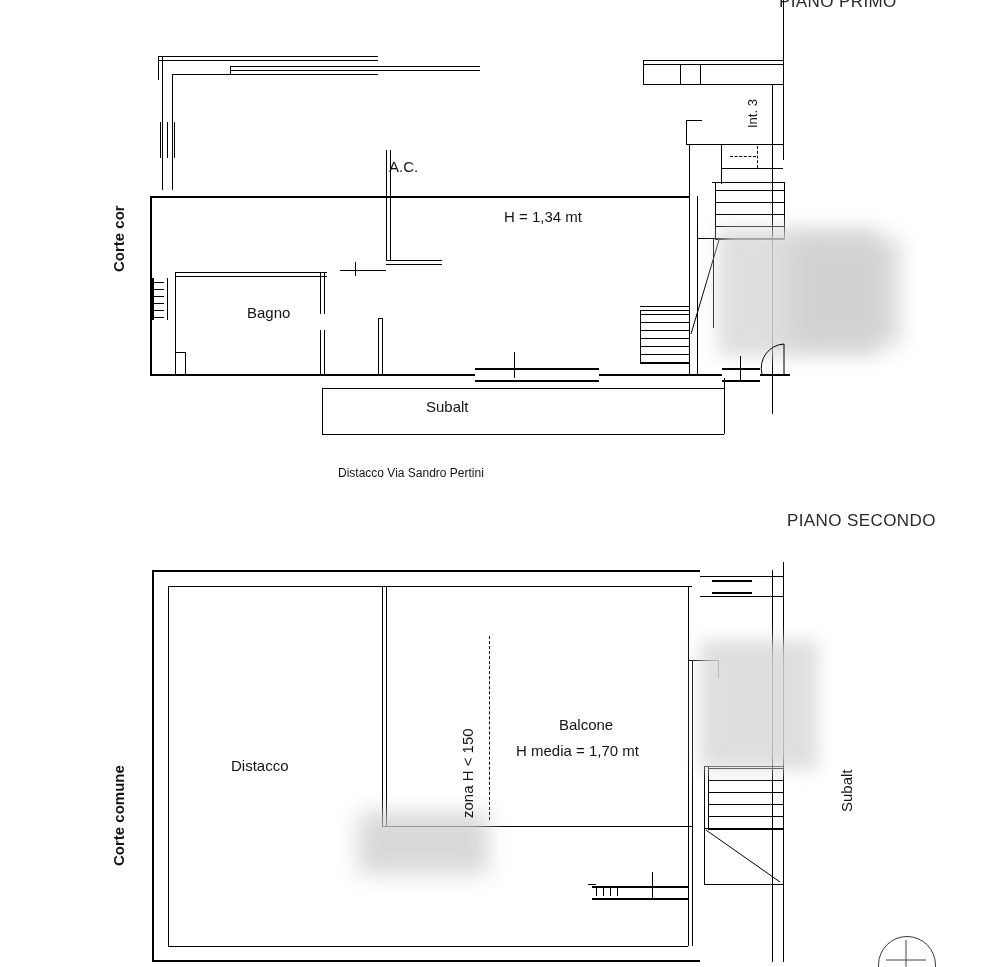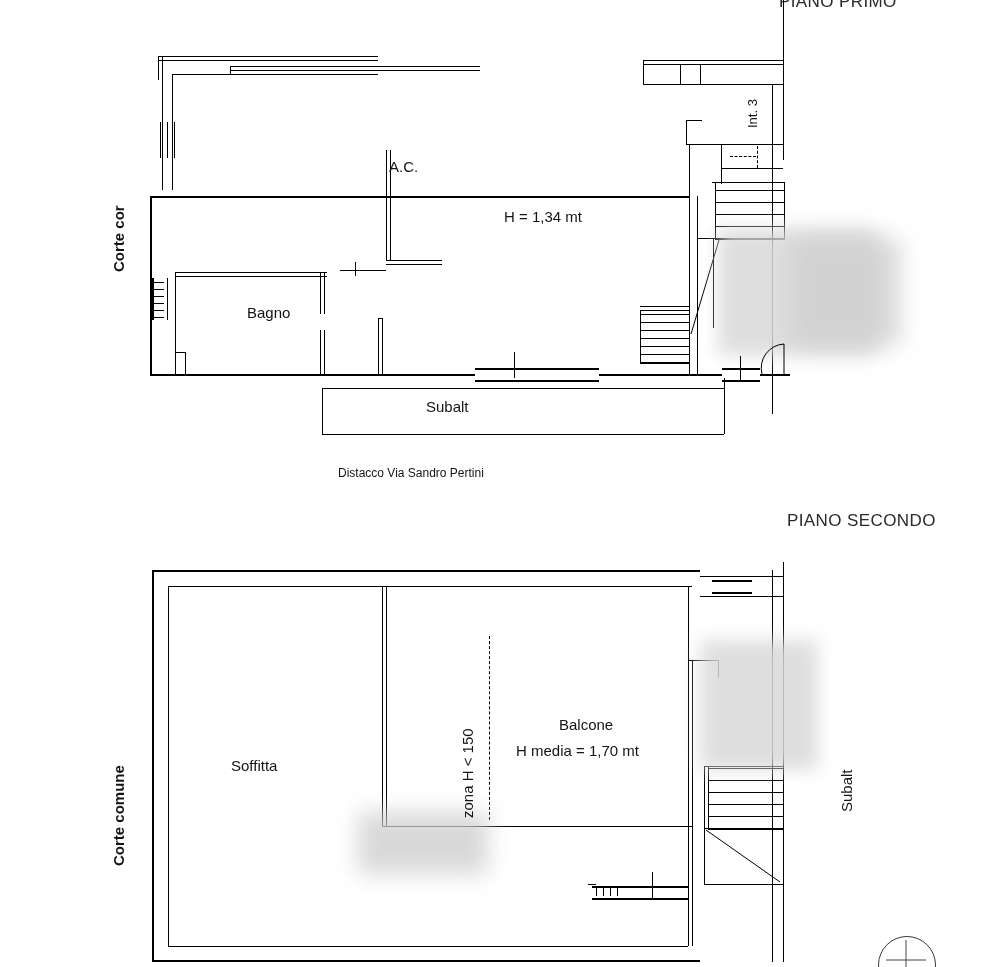--- a/index.html
+++ b/index.html
@@ -256,21 +256,21 @@
 
     <div class="blur" style="left:700px; top:640px; width:118px; height:130px;"></div>
     <div class="blur2" style="left:358px; top:812px; width:130px; height:62px;"></div>
 
     <div class="compass" style="left:878px; top:936px; width:56px; height:56px;"></div>
     <svg style="position:absolute; left:878px; top:936px; width:56px; height:40px;">
       <line x1="28" y1="4" x2="28" y2="36" stroke="#444" stroke-width="1"></line>
       <line x1="8" y1="24" x2="48" y2="24" stroke="#444" stroke-width="1"></line>
     </svg>
 
-    <div class="lbl" style="left:231px; top:757px;">Soffitta</div>
+    <div class="lbl" style="left:231px; top:757px;">Distacco</div>
     <div class="lbl vert" style="left:459px; top:818px;">zona H &lt; 150</div>
     <div class="lbl" style="left:559px; top:716px;">Balcone</div>
     <div class="lbl" style="left:516px; top:742px;">H media = 1,70 mt</div>
     <div class="lbl vert vert-b" style="left:110px; top:866px;">Corte comune</div>
     <div class="lbl vert" style="left:838px; top:812px;">Subalt</div>
   </div>
 
 </div>
 
 </body></html>

